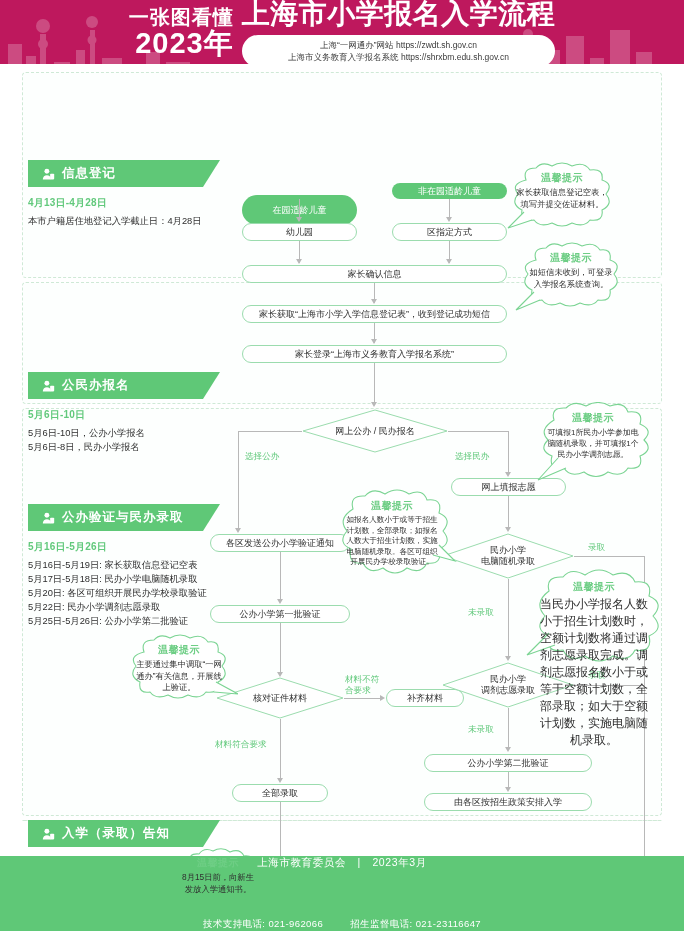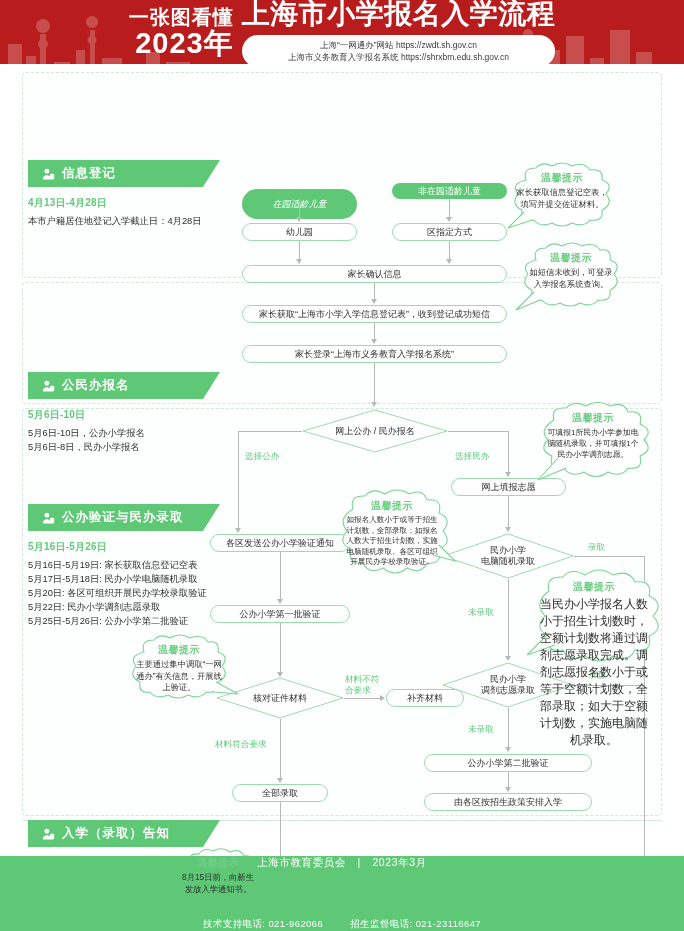--- a/index.html
+++ b/index.html
@@ -7,21 +7,21 @@
     width: 684px; height: 931px;
     font-family: "Liberation Sans", "DejaVu Sans", sans-serif;
     background: #ffffff;
     overflow: hidden;
     position: relative;
   }
   
   .header {
     position: relative;
     width: 684px; height: 64px;
-    background: #b91c1c;
+    background: #be185d;
     overflow: hidden;
   }
   .skyline { position: absolute; top: 0; bottom: 0; opacity: .22; }
   .skyline svg { display: block; }
   .sky-left { left: 0; }
   .sky-right { right: 0; }
   .header-inner {
     position: relative; z-index: 2;
     display: flex; align-items: center; justify-content: center;
     height: 100%;
@@ -237,21 +237,21 @@
         </svg>
       </span>
       <span>信息登记</span>
     </div>
     <div class="sec-date">4月13日-4月28日</div>
     <div class="sec-lines">
       <div class="sec-line">本市户籍居住地登记入学截止日：4月28日</div>
     </div>
   </div>
 
-  <div class="node pill-solid" style="left:242px;top:125px;width:115px;height:30px;font-style:italic;">在园适龄儿童</div>
+  <div class="node pill-solid" style="left:242px;top:131px;width:115px;height:30px;">在园适龄儿童</div>
   <div class="node pill-solid" style="left:392px;top:119px;width:115px;height:16px;">非在园适龄儿童</div>
 
   <div class="ln v" style="left:299px;top:135px;height:21px;"></div>
   <div class="arrow" style="left:296px;top:153px;"></div>
   <div class="ln v" style="left:449px;top:135px;height:21px;"></div>
   <div class="arrow" style="left:446px;top:153px;"></div>
 
   <div class="node pill-out" style="left:242px;top:159px;width:115px;height:18px;">幼儿园</div>
   <div class="node pill-out" style="left:392px;top:159px;width:115px;height:18px;">区指定方式</div>
 

